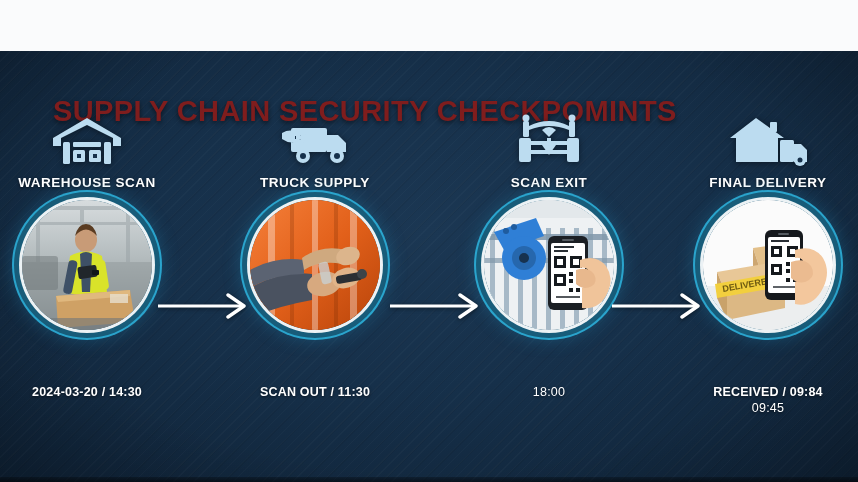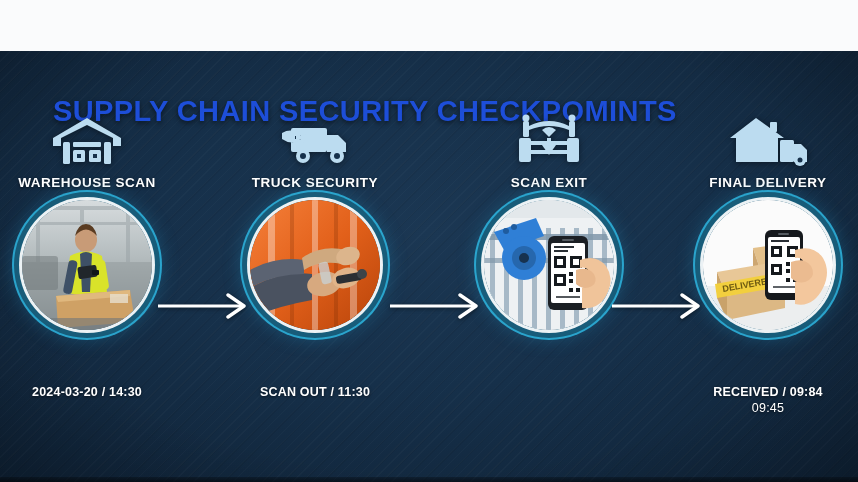--- a/index.html
+++ b/index.html
@@ -33,21 +33,21 @@
     content:"";position:absolute;left:0;right:0;bottom:0;height:5px;
     background:linear-gradient(180deg,rgba(0,0,0,0.25),rgba(0,0,0,0.55));
   }
   .vig{position:absolute;inset:0;
     background:radial-gradient(ellipse 85% 95% at 50% 45%, rgba(0,0,0,0) 55%, rgba(0,0,0,0.35) 100%);
     pointer-events:none;}
 
   
   .title{
     position:absolute;left:53px;top:95px;
-    font-size:29px;font-weight:bold;color:#1d4ed8;
+    font-size:29px;font-weight:bold;color:#7f1d1d;
     letter-spacing:0.4px;
     text-shadow:0 2px 5px rgba(0,0,0,0.55);
     white-space:nowrap;
   }
 
   
   .steps{position:absolute;left:0;top:0;width:682px;height:431px;}
   .step{position:absolute;top:0;width:190px;text-align:center;}
   .step.s0{left:-8px;}
   .step.s1{left:220px;}
@@ -189,21 +189,21 @@
           <g fill="#16304a">
             <circle cx="24" cy="38" r="3"></circle>
             <circle cx="58" cy="38" r="3"></circle>
             <path d="M6 16 q10 -4 16 2 l-5 0 l0 3 l5 0 q-7 6 -16 1 Z"></path>
             <rect x="14" y="14" width="14" height="3" rx="1.5" fill="#bcdcf0"></rect>
             <rect x="14" y="22" width="12" height="3" rx="1.5" fill="#bcdcf0"></rect>
           </g>
           <path d="M3 15 q11 -6 19 3 l-6 0 l0 3 l6 0 q-9 7 -19 0 Z" fill="#bcdcf0"></path>
         </svg>
       </div>
-      <div class="step-label">TRUCK SECURITY</div>
+      <div class="step-label">TRUCK SUPPLY</div>
       <div class="node">
         <div class="photo ph2">
           <svg width="130" height="130" viewBox="0 0 130 130">
             <defs>
               <linearGradient id="o-bg" x1="0" y1="0" x2="1" y2="1">
                 <stop offset="0%" stop-color="#f5803a"></stop>
                   <stop offset="50%" stop-color="#e2601a"></stop>
                 <stop offset="100%" stop-color="#b8440a"></stop>
               </linearGradient>
             </defs>
@@ -310,20 +310,21 @@
             <g fill="#2a2f35" opacity="0.8">
               <rect x="72" y="96" width="24" height="2"></rect>
             </g>
 
             <path d="M96 60 q16 -6 26 6 q8 12 2 26 q-8 18 -26 16 l0 -20 q10 -4 8 -14 q-2 -8 -10 -6 Z" fill="#f0c49a"></path>
             <path d="M92 70 q12 -4 18 4 q4 8 -2 12 q-8 5 -16 -2 Z" fill="#e8b88d"></path>
           </svg>
         </div>
       </div>
       <div class="caption">
+        <div class="l2">18:00</div>
       </div>
     </div>
 
     <div class="step s3">
       <div class="icon-wrap">
         <svg width="80" height="50" viewBox="0 0 80 50">
           <g fill="#bcdcf0">
             <path d="M28 2 L56 22 L50 22 L50 46 L8 46 L8 22 L2 22 Z"></path>
             <rect x="42" y="6" width="7" height="10" rx="1"></rect>
             <rect x="52" y="24" width="14" height="22" rx="1.5"></rect>

